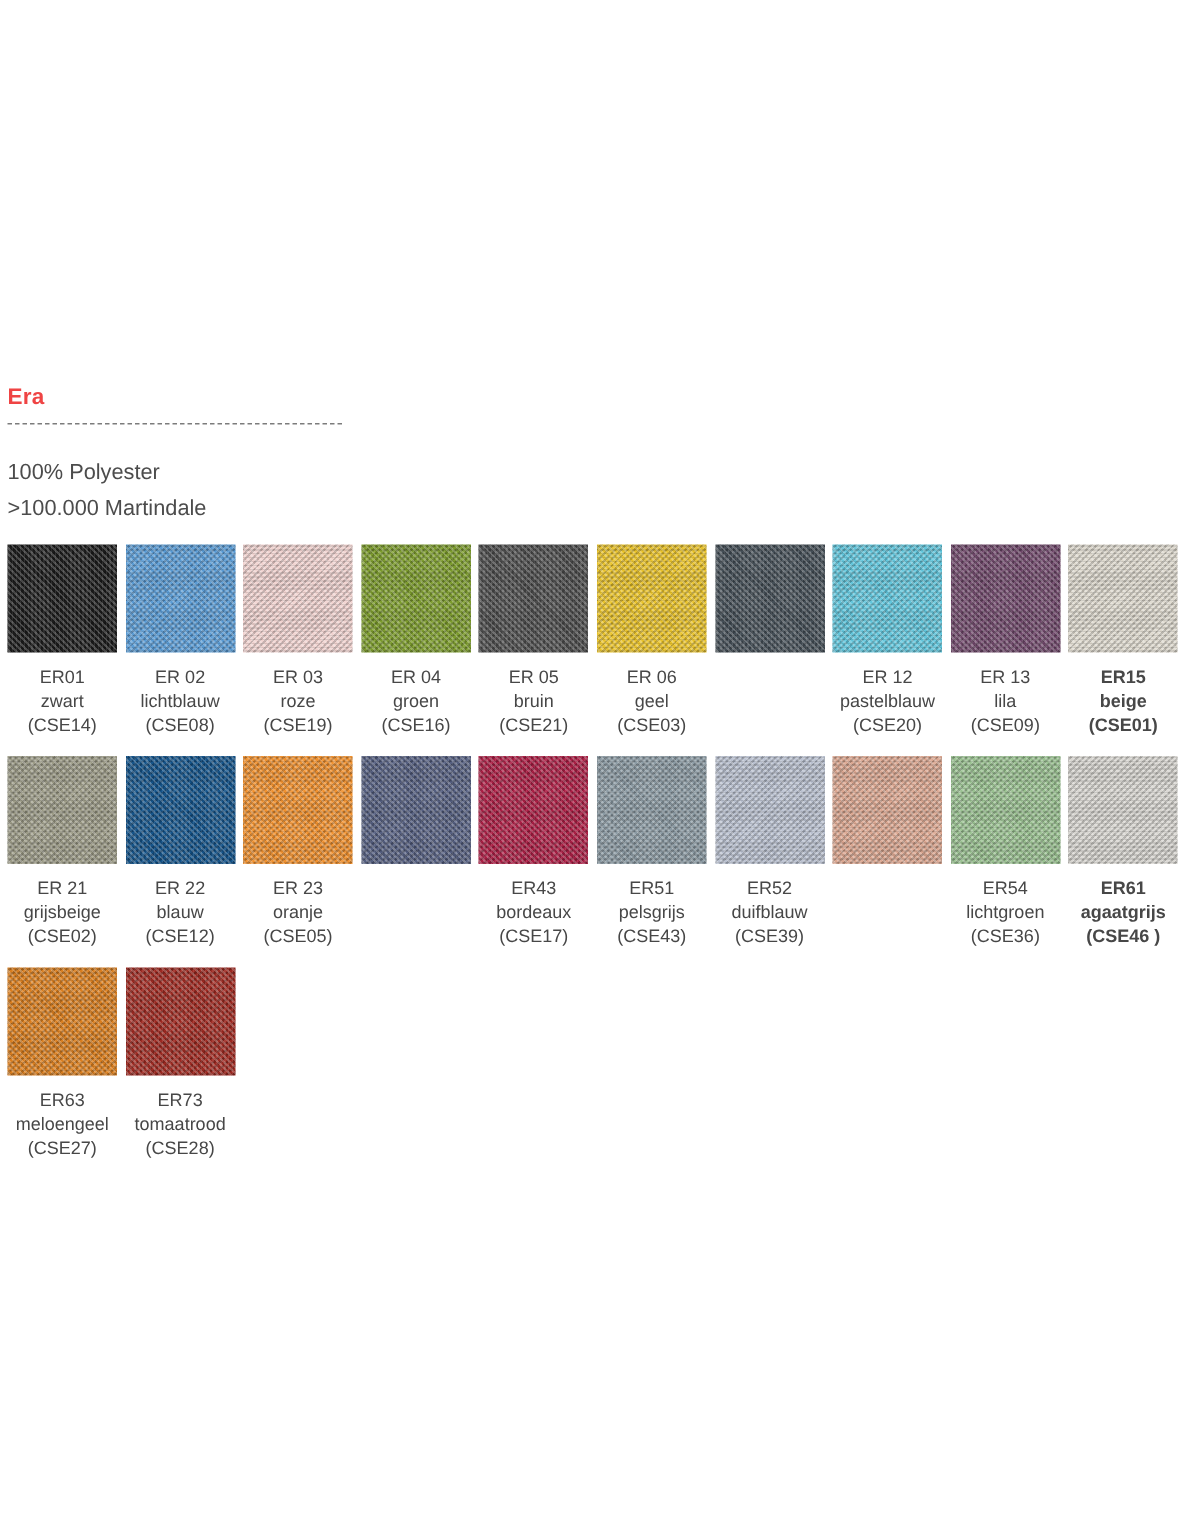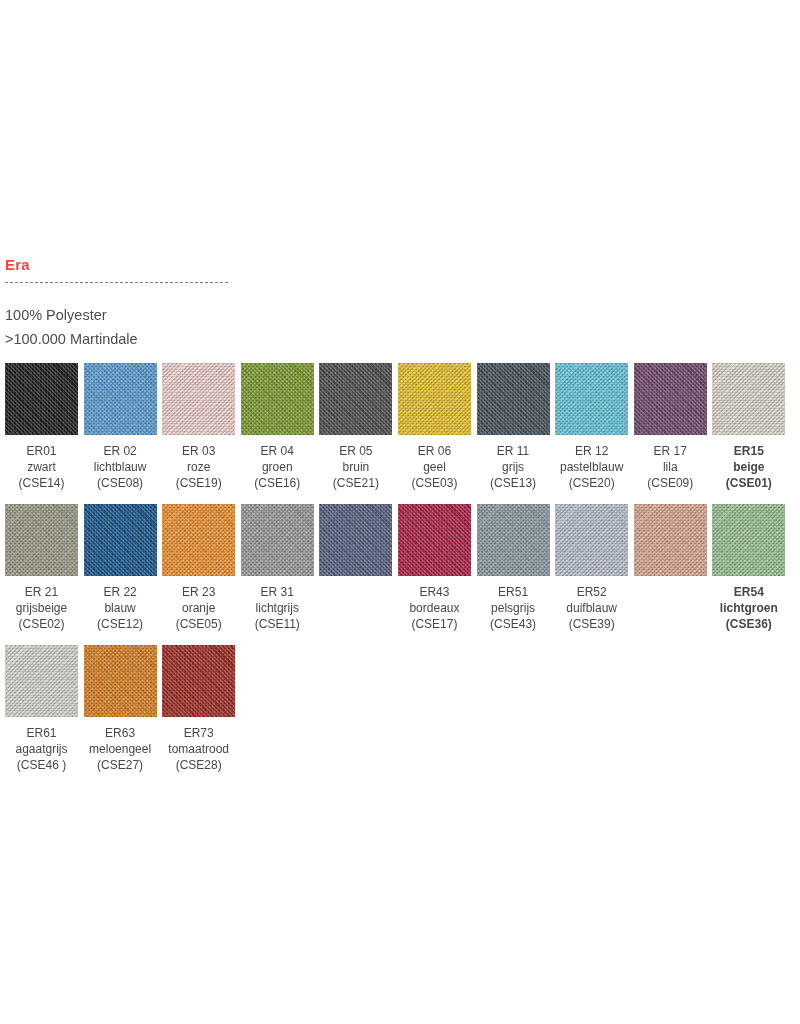--- a/index.html
+++ b/index.html
@@ -176,38 +176,33 @@
       <div class="swatch-cell">
         <div class="swatch-chip" style="background-color: rgb(232, 194, 43);"></div>
         <div class="swatch-caption">
           <span class="cap-line">ER 06</span>
           <span class="cap-line">geel</span>
           <span class="cap-line">(CSE03)</span>
         </div>
       </div>
       <div class="swatch-cell">
         <div class="swatch-chip" style="background-color: rgb(69, 79, 87);"></div>
-        <div class="swatch-caption">
-          <span class="cap-line">ER 11</span>
-          <span class="cap-line">grijs</span>
-          <span class="cap-line">(CSE13)</span>
-        </div>
       </div>
       <div class="swatch-cell">
         <div class="swatch-chip" style="background-color: rgb(99, 198, 220);"></div>
         <div class="swatch-caption">
           <span class="cap-line">ER 12</span>
           <span class="cap-line">pastelblauw</span>
           <span class="cap-line">(CSE20)</span>
         </div>
       </div>
       <div class="swatch-cell">
         <div class="swatch-chip" style="background-color: rgb(110, 71, 105);"></div>
         <div class="swatch-caption">
-          <span class="cap-line">ER 17</span>
+          <span class="cap-line">ER 13</span>
           <span class="cap-line">lila</span>
           <span class="cap-line">(CSE09)</span>
         </div>
       </div>
       <div class="swatch-cell">
         <div class="swatch-chip" style="background-color: rgb(221, 216, 205);"></div>
         <div class="swatch-caption">
           <span class="cap-line">ER15</span>
           <span class="cap-line">beige</span>
           <span class="cap-line">(CSE01)</span>
@@ -231,28 +226,20 @@
       </div>
       <div class="swatch-cell">
         <div class="swatch-chip" style="background-color: rgb(240, 145, 47);"></div>
         <div class="swatch-caption">
           <span class="cap-line">ER 23</span>
           <span class="cap-line">oranje</span>
           <span class="cap-line">(CSE05)</span>
         </div>
       </div>
       <div class="swatch-cell">
-        <div class="swatch-chip" style="background-color: rgb(154, 154, 154);"></div>
-        <div class="swatch-caption">
-          <span class="cap-line">ER 31</span>
-          <span class="cap-line">lichtgrijs</span>
-          <span class="cap-line">(CSE11)</span>
-        </div>
-      </div>
-      <div class="swatch-cell">
         <div class="swatch-chip" style="background-color: rgb(85, 95, 128);"></div>
       </div>
       <div class="swatch-cell">
         <div class="swatch-chip" style="background-color: rgb(171, 31, 69);"></div>
         <div class="swatch-caption">
           <span class="cap-line">ER43</span>
           <span class="cap-line">bordeaux</span>
           <span class="cap-line">(CSE17)</span>
         </div>
       </div>

